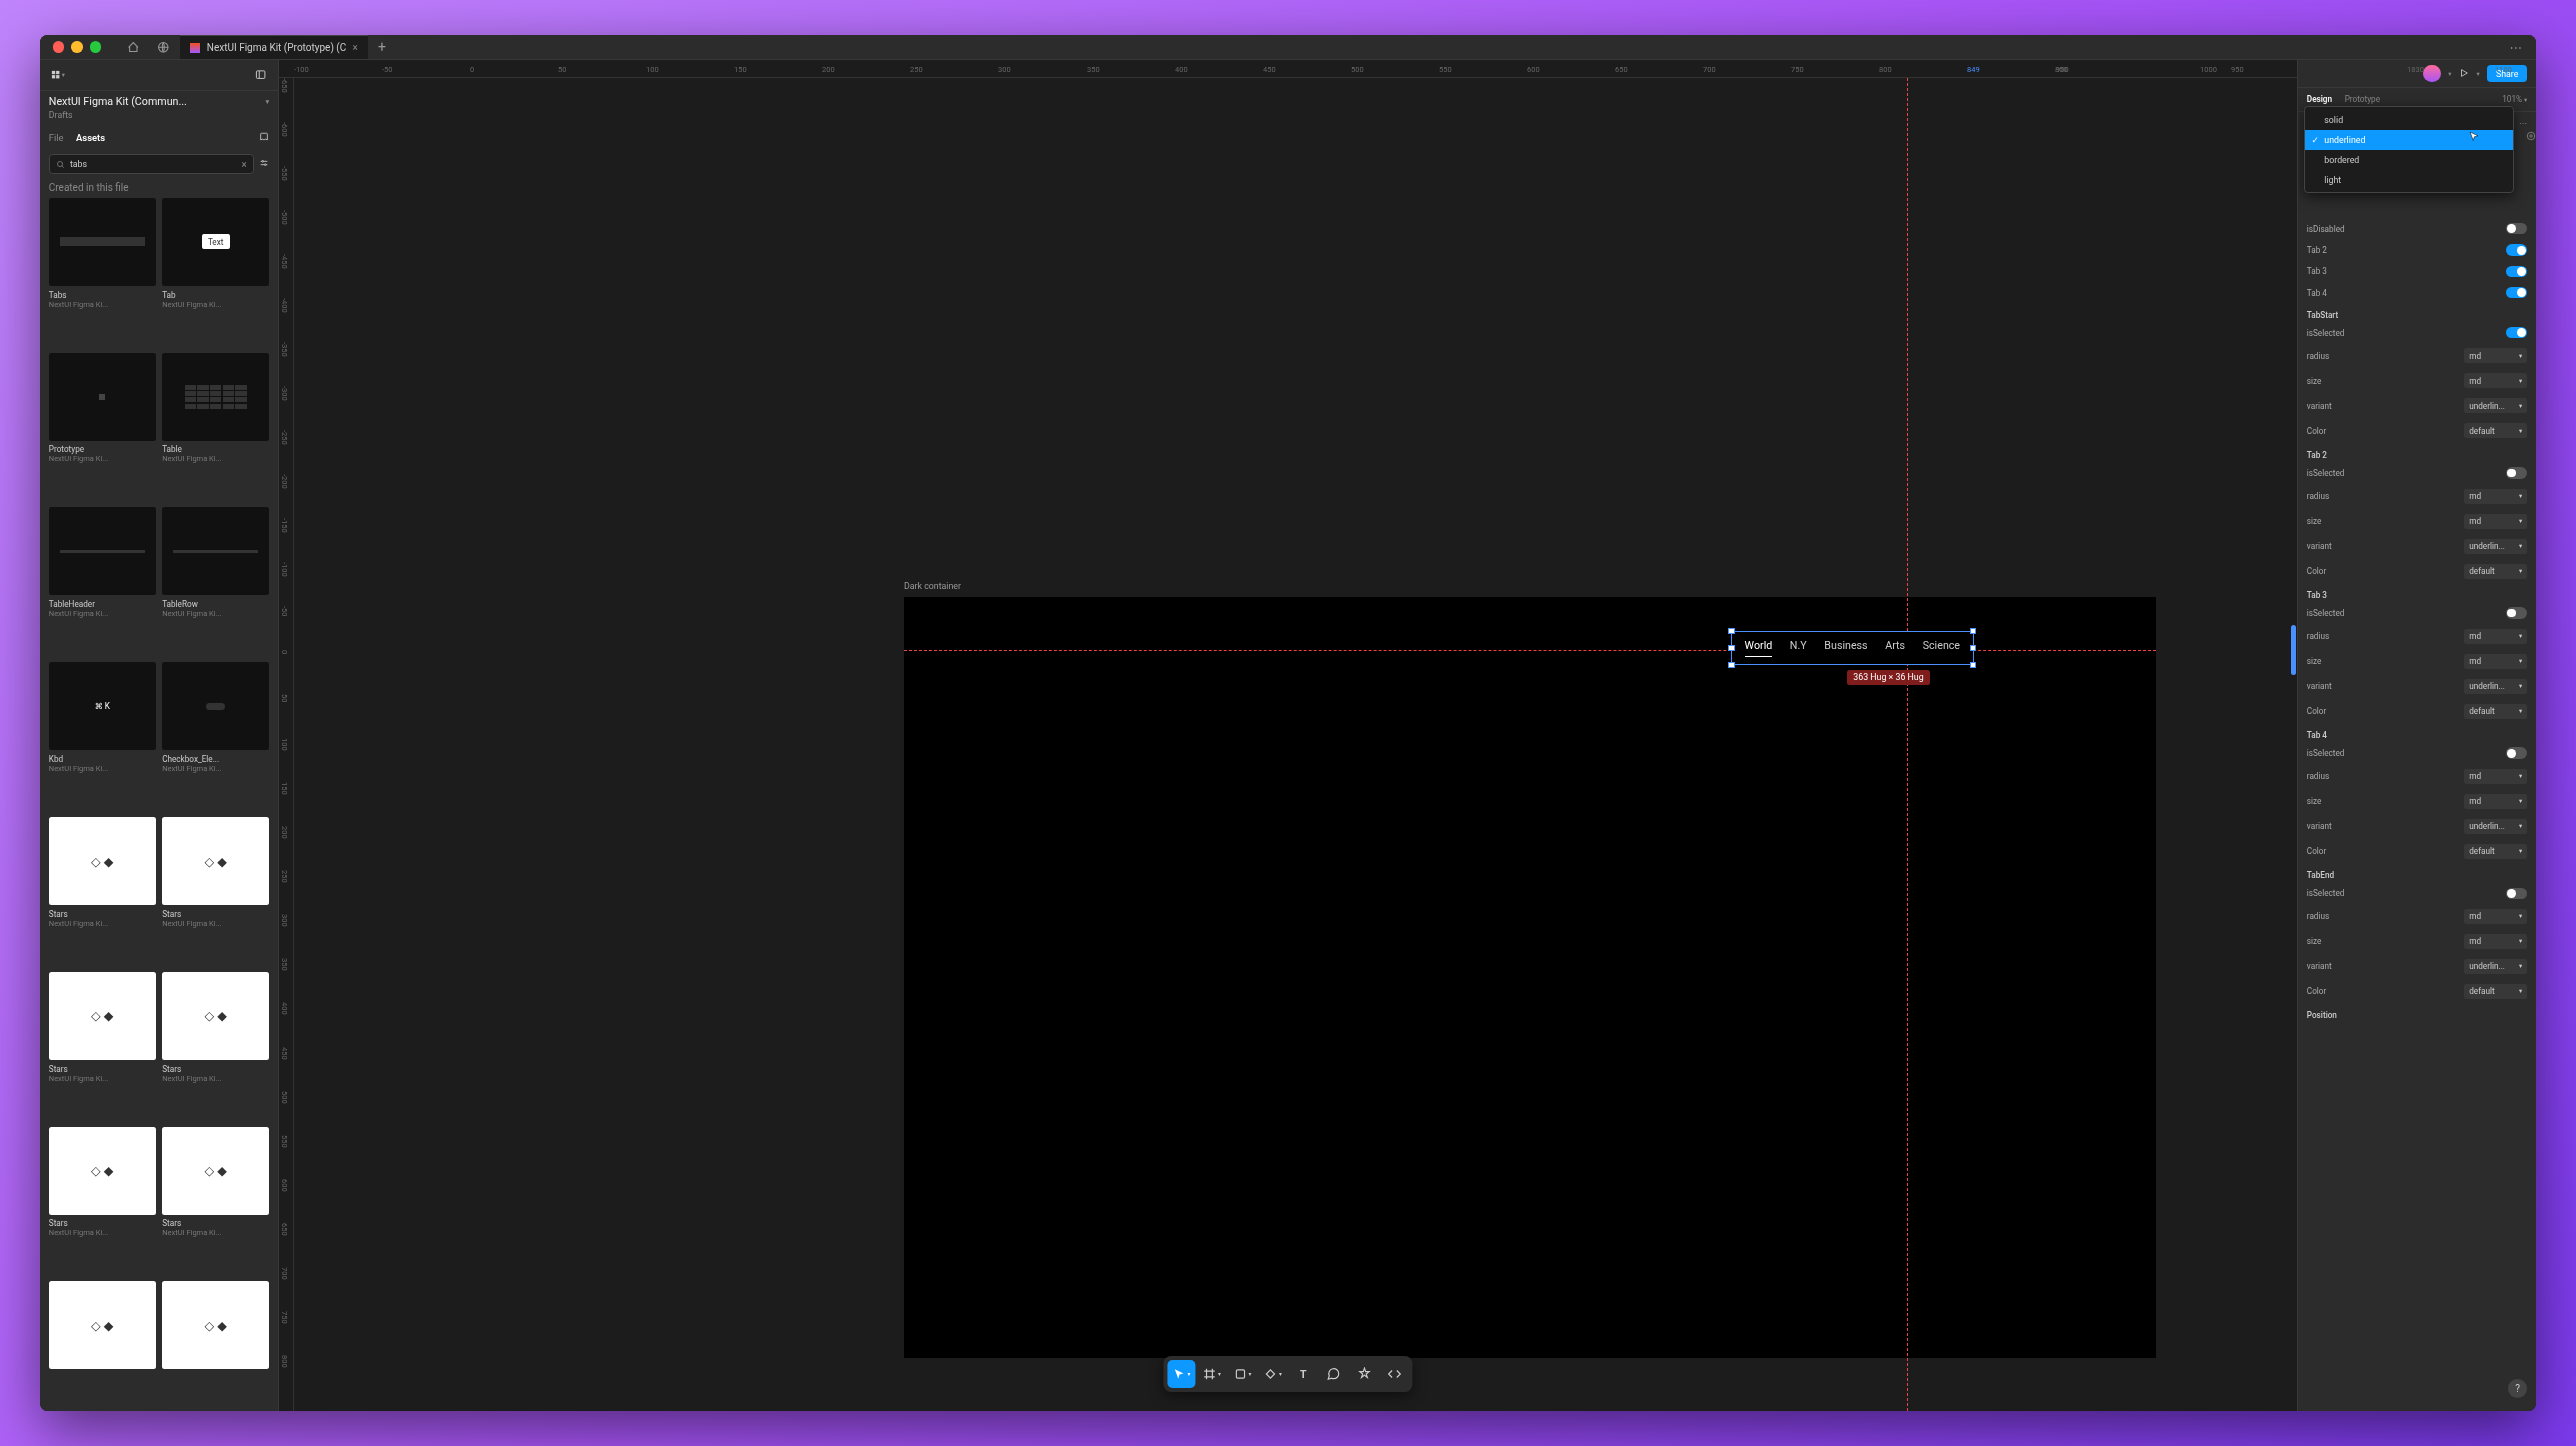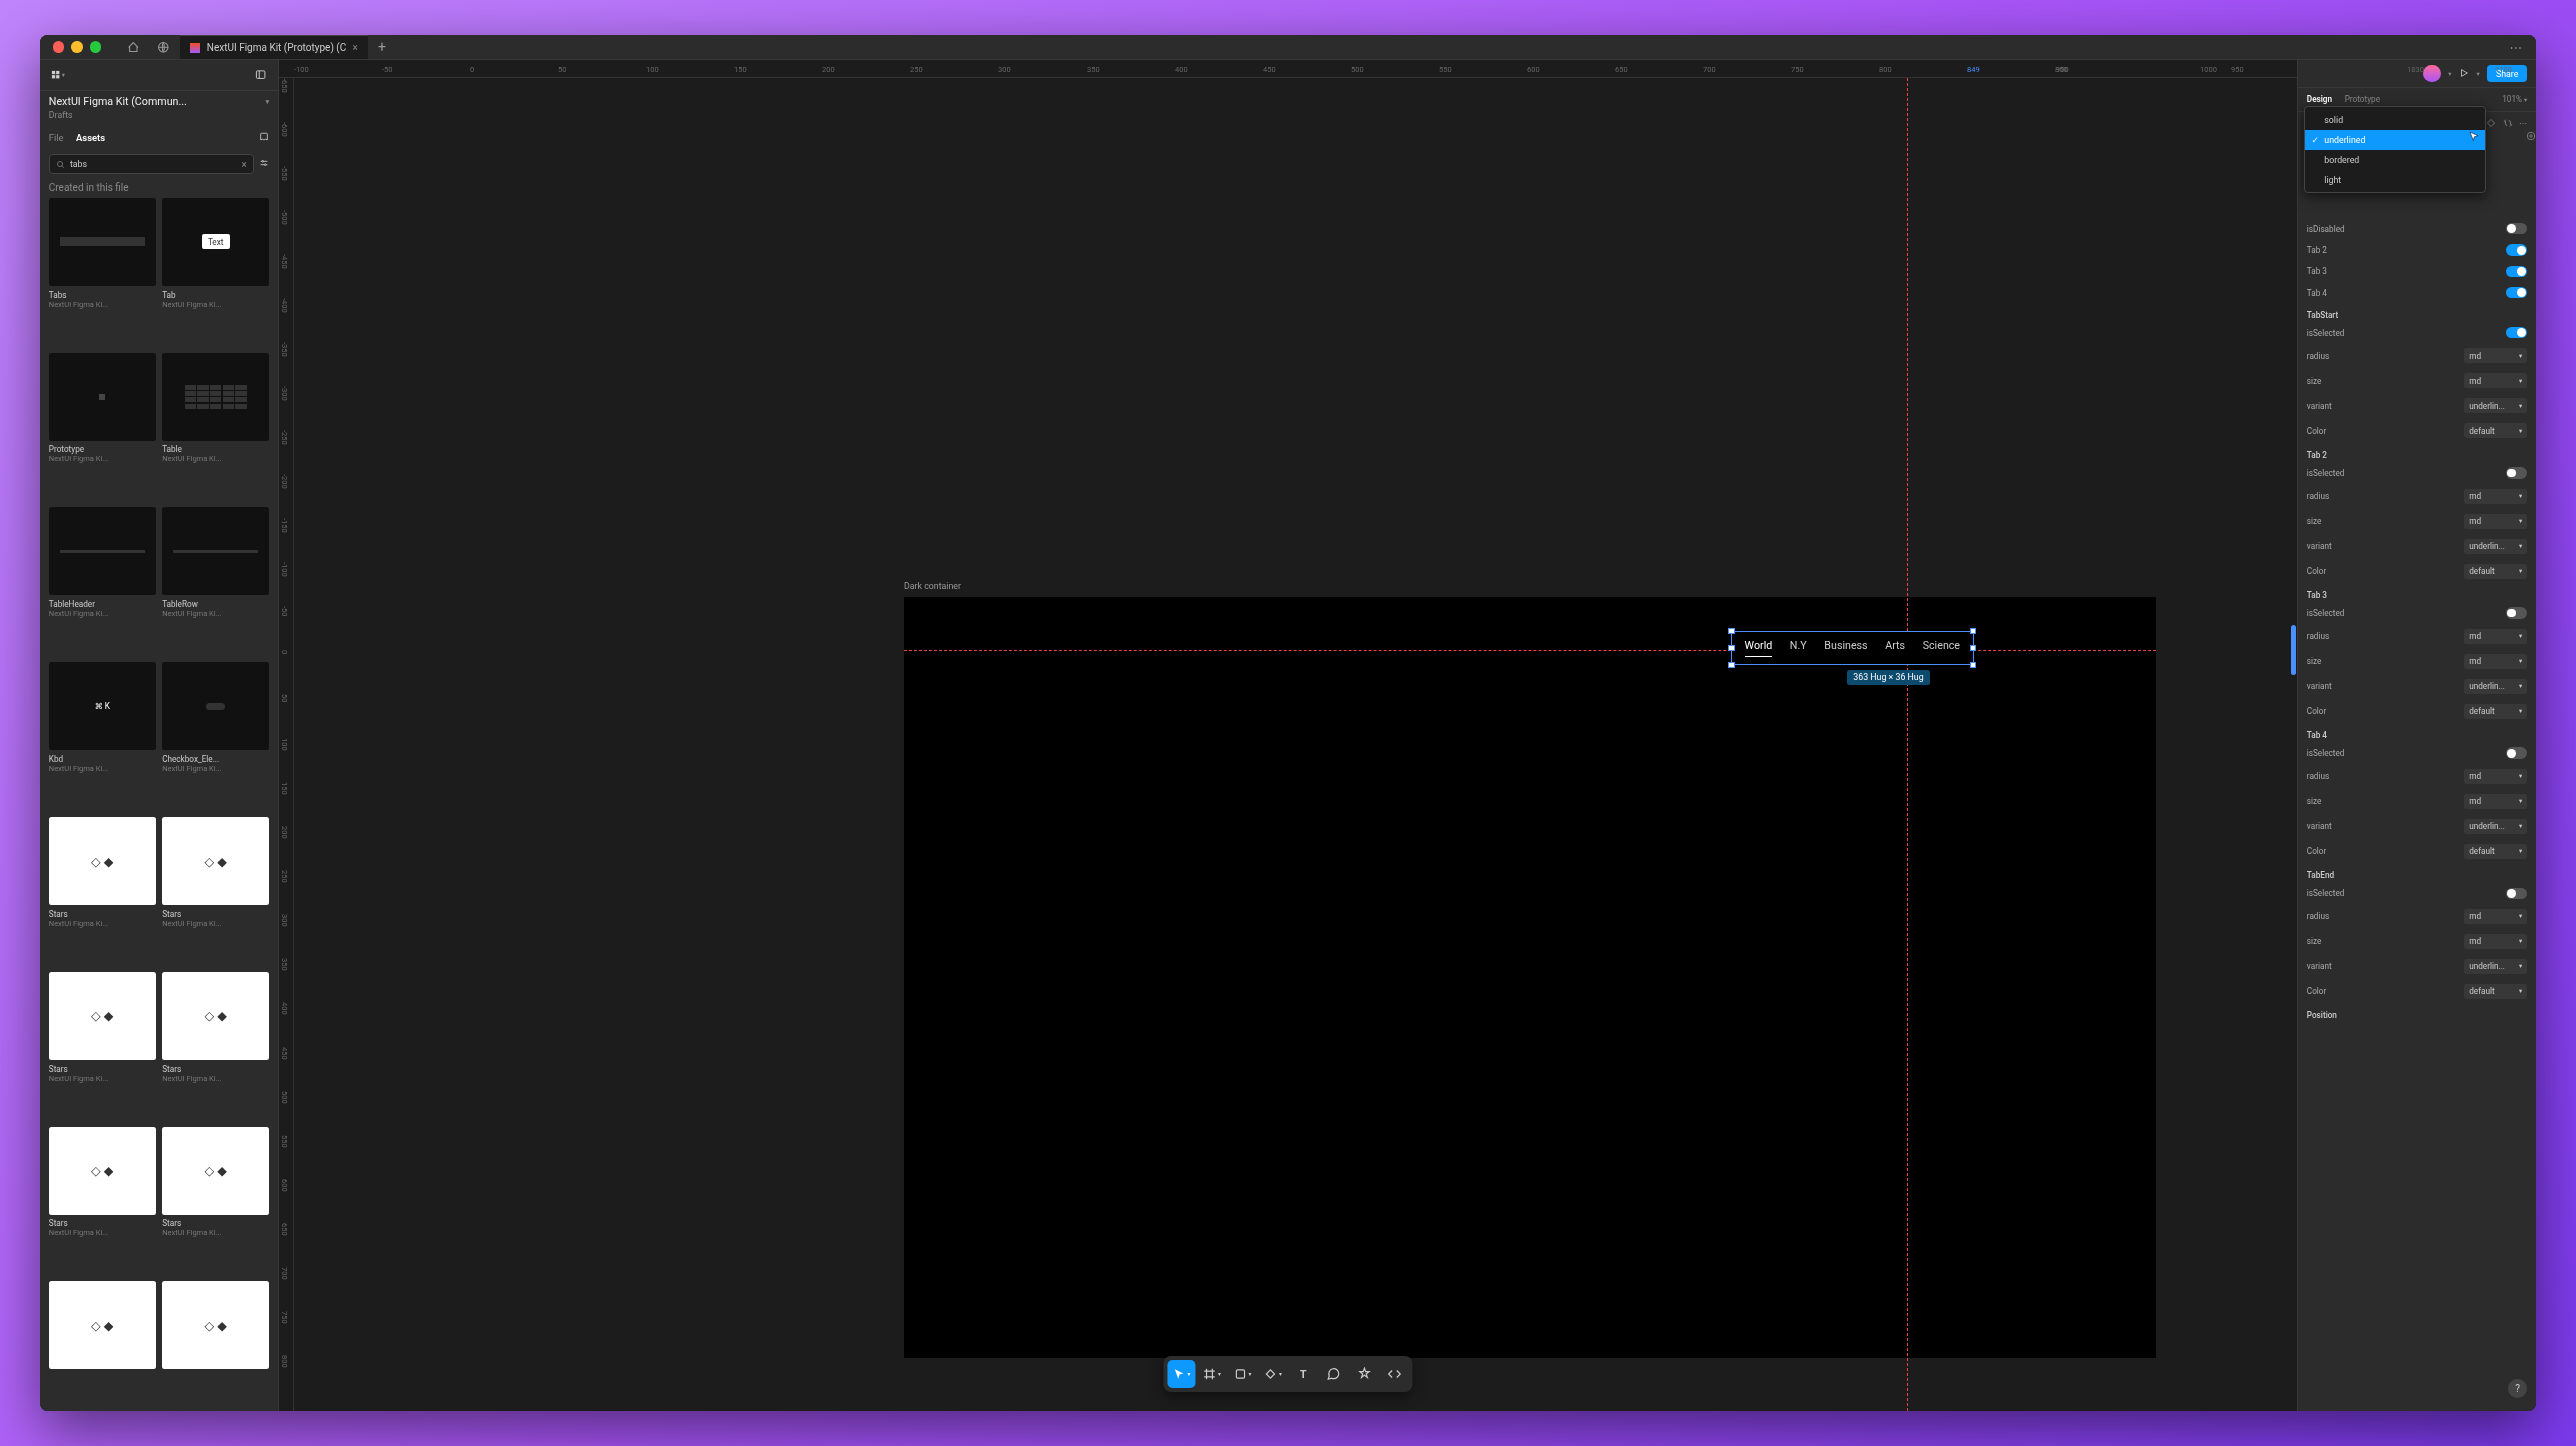--- a/index.html
+++ b/index.html
@@ -46,37 +46,37 @@
 .scrub-thumb{background:#4a90ff;width:5px;border-radius:2.5px;position:absolute}
 .canvas{flex:1;position:relative;margin-left:15px}
 .frame-label{position:absolute;color:#999;font-size:8.8px}
 .dark-frame{position:absolute;background:#000}
 .guide-v{position:absolute;top:0;bottom:0;width:0.6px;border-left:0.6px dashed #ef4444}
 .guide-h{position:absolute;left:0;right:0;height:0.6px;border-top:0.6px dashed #ef4444}
 .tabs-comp{position:absolute;display:flex;gap:17.6px;padding:7.5px 12.6px;border:1.3px solid #4a90ff;background:#000}
 .tabs-comp .tab{color:#ccc;font-size:10.7px;padding-bottom:3.8px;border-bottom:1.3px solid transparent}
 .tabs-comp .tab.sel{color:#fff;border-bottom-color:#fff}
 .sel-handle{position:absolute;width:6.3px;height:6.3px;background:#fff;border:1.3px solid #4a90ff}
-.size-badge{position:absolute;background:#0c4a6e;color:#fff;font-size:8.8px;padding:2.5px 6.3px;border-radius:2.5px}
+.size-badge{position:absolute;background:#7f1d1d;color:#fff;font-size:8.8px;padding:2.5px 6.3px;border-radius:2.5px}
 .toolbar{position:absolute;bottom:19px;left:50%;transform:translateX(-50%);background:#2c2c2c;border-radius:7.5px;display:flex;padding:3.8px;gap:2.5px;box-shadow:0 3.8px 12.6px rgba(0,0,0,0.5)}
 .tool{width:28px;height:28px;display:flex;align-items:center;justify-content:center;color:#ccc;border-radius:5px;cursor:pointer}
 .tool.act{background:#0d99ff;color:#fff}
 .tool svg{width:14px;height:14px}
 .right{width:239px;background:#2c2c2c;border-left:0.6px solid #383838;color:#ccc;display:flex;flex-direction:column;font-size:8.2px;overflow:hidden}
 .right-top{height:28px;display:flex;align-items:center;justify-content:flex-end;gap:7.5px;padding:0 8.8px;border-bottom:0.6px solid #383838}
 .avatar{width:17.6px;height:17.6px;border-radius:50%;background:linear-gradient(#ff6b9d,#a855f7)}
 .play{color:#ccc}
 .share-btn{background:#0d99ff;color:#fff;padding:3.8px 8.8px;border-radius:3.8px;font-size:8.8px}
 .right-tabs{display:flex;gap:12.6px;padding:6.3px 8.8px;border-bottom:0.6px solid #383838;align-items:center}
 .right-tabs span{color:#888;cursor:pointer}
 .right-tabs span.act{color:#fff;font-weight:600}
 .zoom{margin-left:auto;color:#ccc}
 .comp-header{display:flex;align-items:center;padding:6.3px 8.8px;gap:5px;color:#c4b5fd}
 .comp-header .tools{margin-left:auto;display:flex;gap:6.3px;color:#888}
-.dropdown{position:absolute;background:#1c1c1c;border:0.6px solid #444;border-radius:3.8px;padding:2.5px 0;box-shadow:0 3.8px 12.6px rgba(0,0,0,0.6);z-index:100;width:182px}
+.dropdown{position:absolute;background:#1c1c1c;border:0.6px solid #444;border-radius:3.8px;padding:2.5px 0;box-shadow:0 3.8px 12.6px rgba(0,0,0,0.6);z-index:100;width:210px}
 .dropdown-item{padding:5px 19px;font-size:8.8px;color:#ccc;cursor:pointer;position:relative}
 .dropdown-item.sel{background:#0d99ff;color:#fff}
 .dropdown-item.sel::before{content:"✓";position:absolute;left:6.3px}
 .props{flex:1;overflow-y:auto;padding:0 8.8px 19px}
 .prop-row{display:flex;align-items:center;justify-content:space-between;padding:5px 0}
 .prop-lab{color:#aaa;font-size:8.2px}
 .prop-sec{color:#ccc;font-size:8.2px;padding:6.3px 0 2.5px;font-weight:500}
 .switch{width:21.4px;height:11.3px;background:#555;border-radius:6.3px;position:relative;cursor:pointer}
 .switch::after{content:"";position:absolute;width:8.8px;height:8.8px;background:#fff;border-radius:50%;top:1.3px;left:1.3px;transition:left 0.15s}
 .switch.on{background:#0d99ff}

